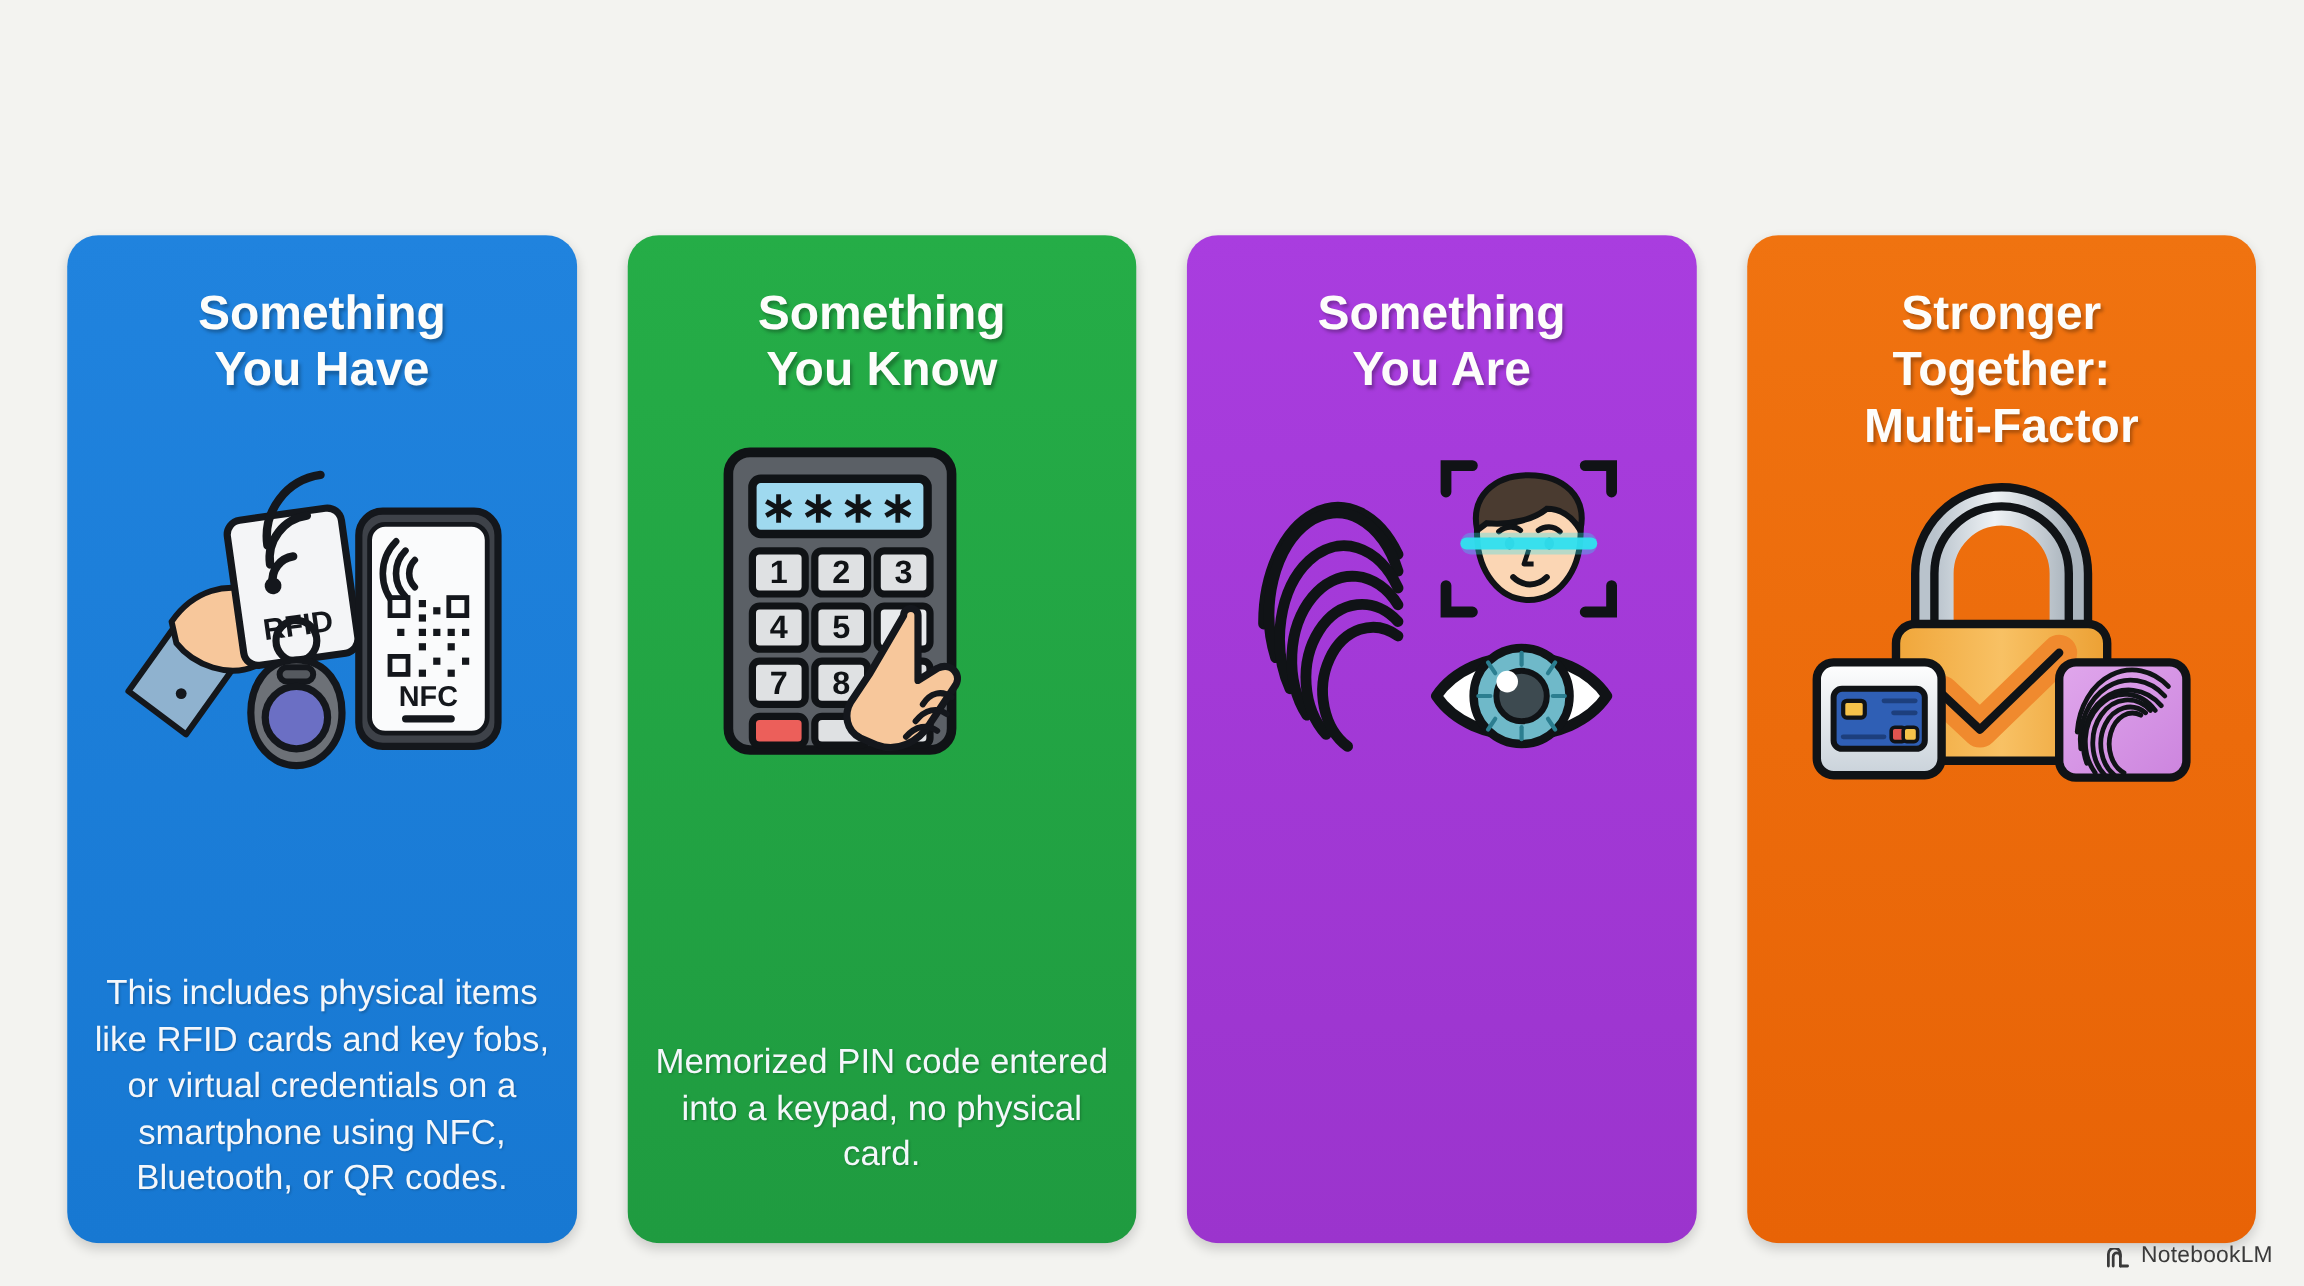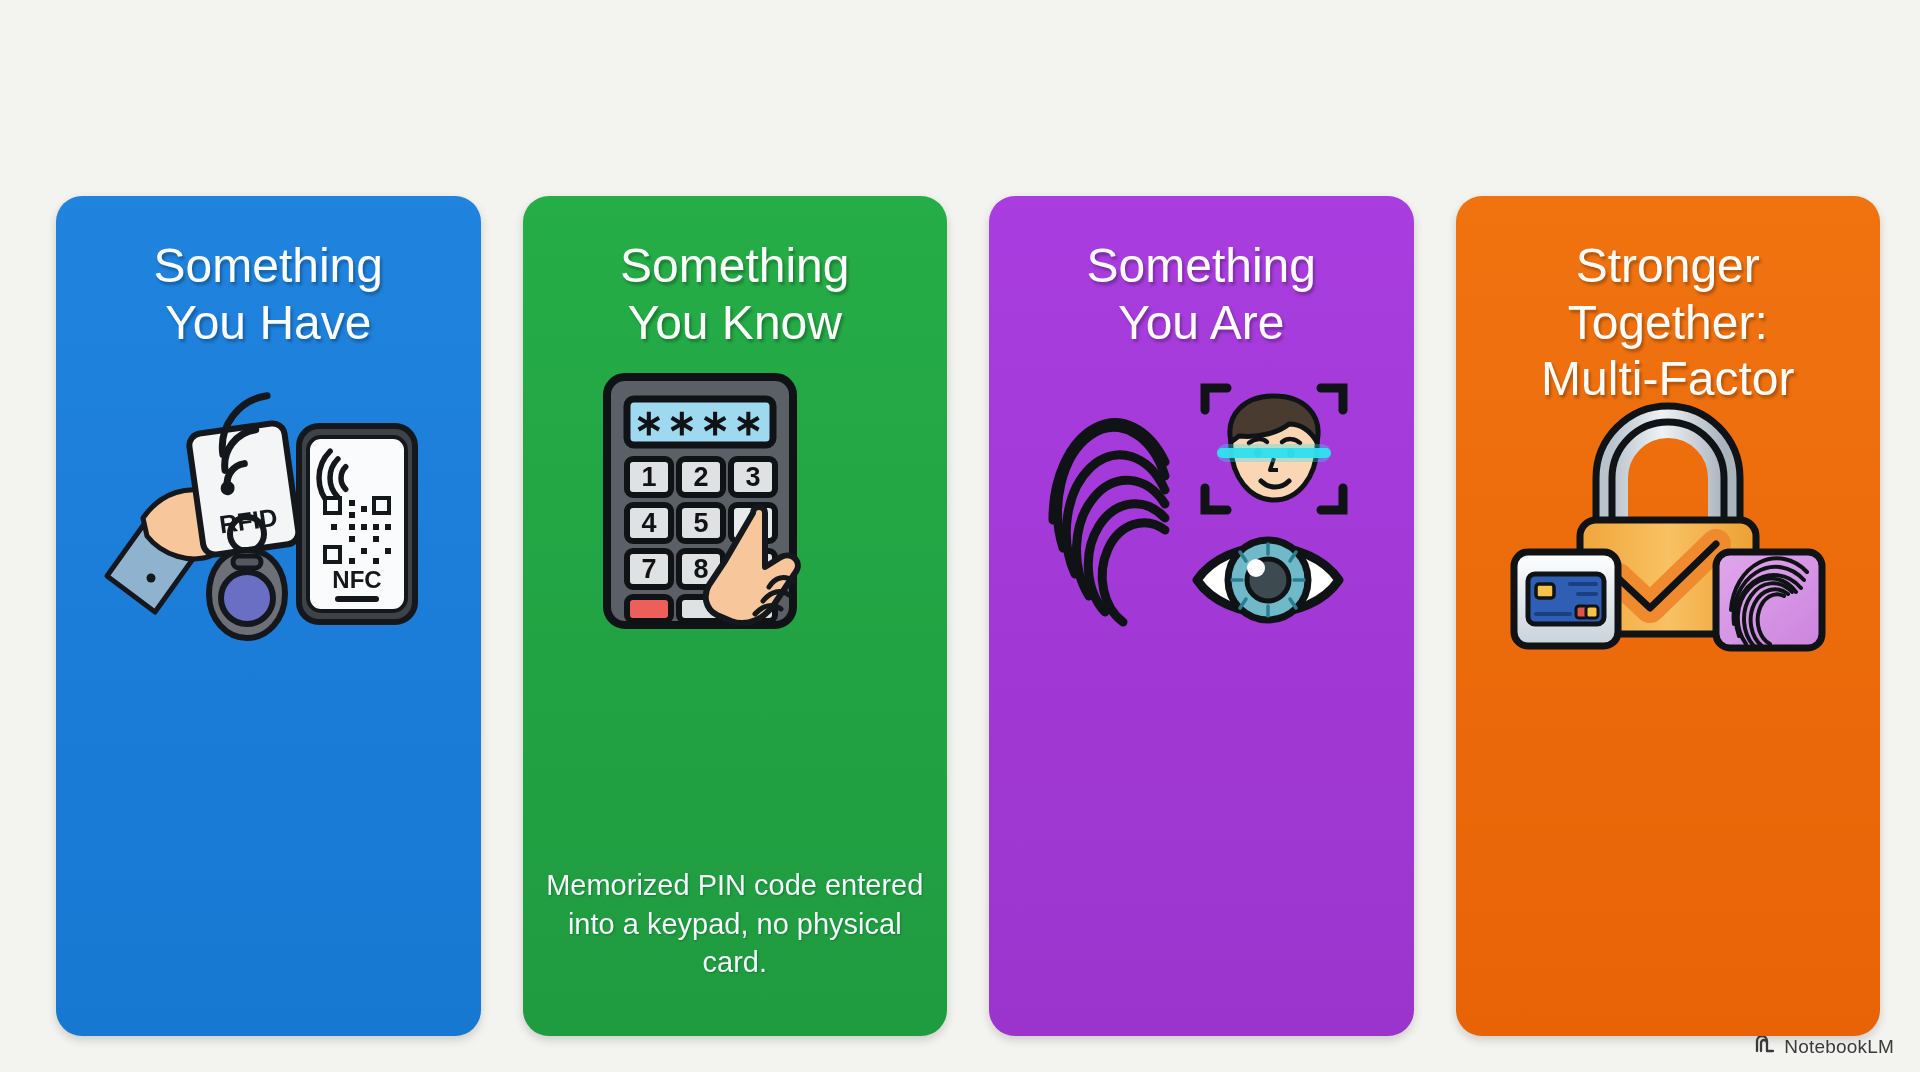--- a/index.html
+++ b/index.html
@@ -35,21 +35,21 @@
     display: flex; flex-direction: column; align-items: center;
     padding: 38px 16px 18px 16px;
     overflow: hidden;
   }
   .card.c1 { background: #1a7fdc; background-image: linear-gradient(180deg,#2083de 0%,#1778d2 100%); }
   .card.c2 { background: #22a544; background-image: linear-gradient(180deg,#25ad47 0%,#1f9b40 100%); }
   .card.c3 { background: #a13ad6; background-image: linear-gradient(180deg,#a93ddf 0%,#9b34cd 100%); }
   .card.c4 { background: #ec6c0a; background-image: linear-gradient(180deg,#f07310 0%,#e86306 100%); }
 
   .card-title {
-    font-size: 48px; font-weight: 400; line-height: 1.18;
+    font-size: 40px; font-weight: 700; line-height: 1.18;
     color: #fdfdfb; text-align: center;
     text-shadow: 2px 3px 3px rgba(0,0,0,0.28);
     white-space: pre-line;
     margin-top: 4px;
   }
   .card-body {
     position: absolute; left: 18px; right: 18px; bottom: 30px;
     font-size: 29px; line-height: 1.33; text-align: center;
     color: #f4f7fb; font-weight: 400;
     text-shadow: 1px 1px 2px rgba(0,0,0,0.22);
@@ -61,21 +61,21 @@
 
   .art { position: absolute; left: 0; right: 0; display: flex; justify-content: center; align-items: center; }
   .card.c1 .art { top: 192px; height: 260px; }
   .card.c2 .art { top: 176px; height: 270px; }
   .card.c3 .art { top: 176px; height: 270px; }
   .card.c4 .art { top: 206px; height: 250px; }
 
   
   .watermark {
     position: absolute; right: 26px; bottom: 14px;
-    display: flex; align-items: flex-start; gap: 8px;
+    display: flex; align-items: flex-end; gap: 8px;
     font-size: 19px; font-weight: 500; color: #3a3a3a; letter-spacing: 0.2px;
   }
 </style>
 </head>
 <body>
 
 <div id="root">
 
 
   <div class="cards">
@@ -144,20 +144,21 @@
                 <rect x="62" y="52" width="6" height="6"></rect>
               <rect x="50" y="62" width="6" height="6"></rect>
                 <rect x="26" y="62" width="6" height="6"></rect>
             </g>
             <text x="58" y="162" font-family="Liberation Sans, sans-serif" font-size="24" font-weight="700" fill="#14171c" text-anchor="middle">NFC</text>
             <rect x="36" y="170" width="44" height="6" rx="3" fill="#14171c"></rect>
           </g>
         </svg>
       </div>
 
+      <div class="card-body">This includes physical items like RFID cards and key fobs, or virtual credentials on a smartphone using NFC, Bluetooth, or QR codes.</div>
     </div>
 
     <div class="card c2">
       <div class="card-title">Something
 You Know</div>
 
       <div class="art">
         <svg width="300" height="272" viewBox="0 0 300 272">
 
           <rect x="22" y="6" width="186" height="248" rx="18" fill="#5b6066" stroke="#101316" stroke-width="8"></rect>

